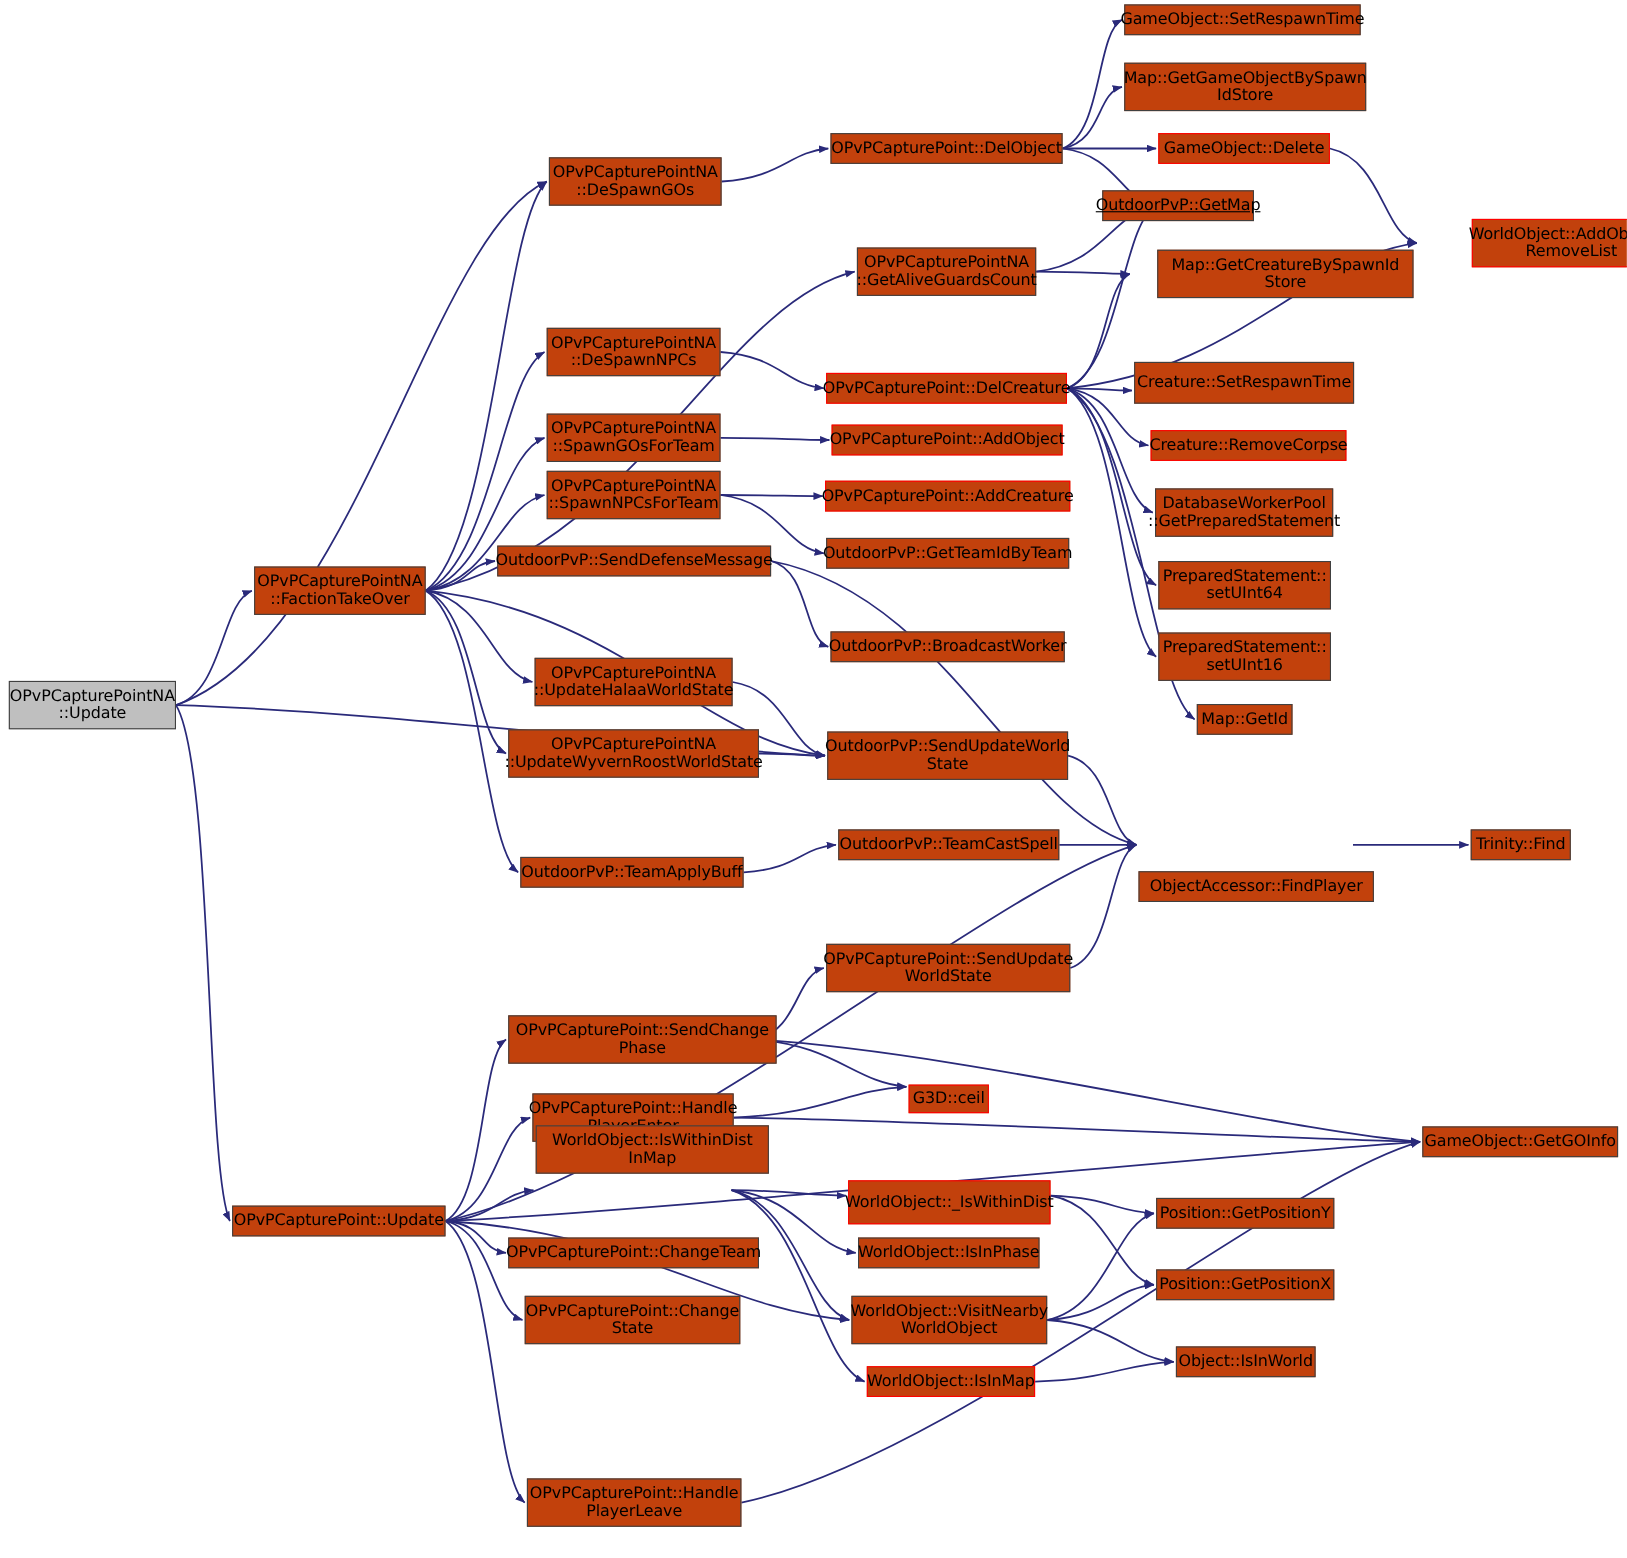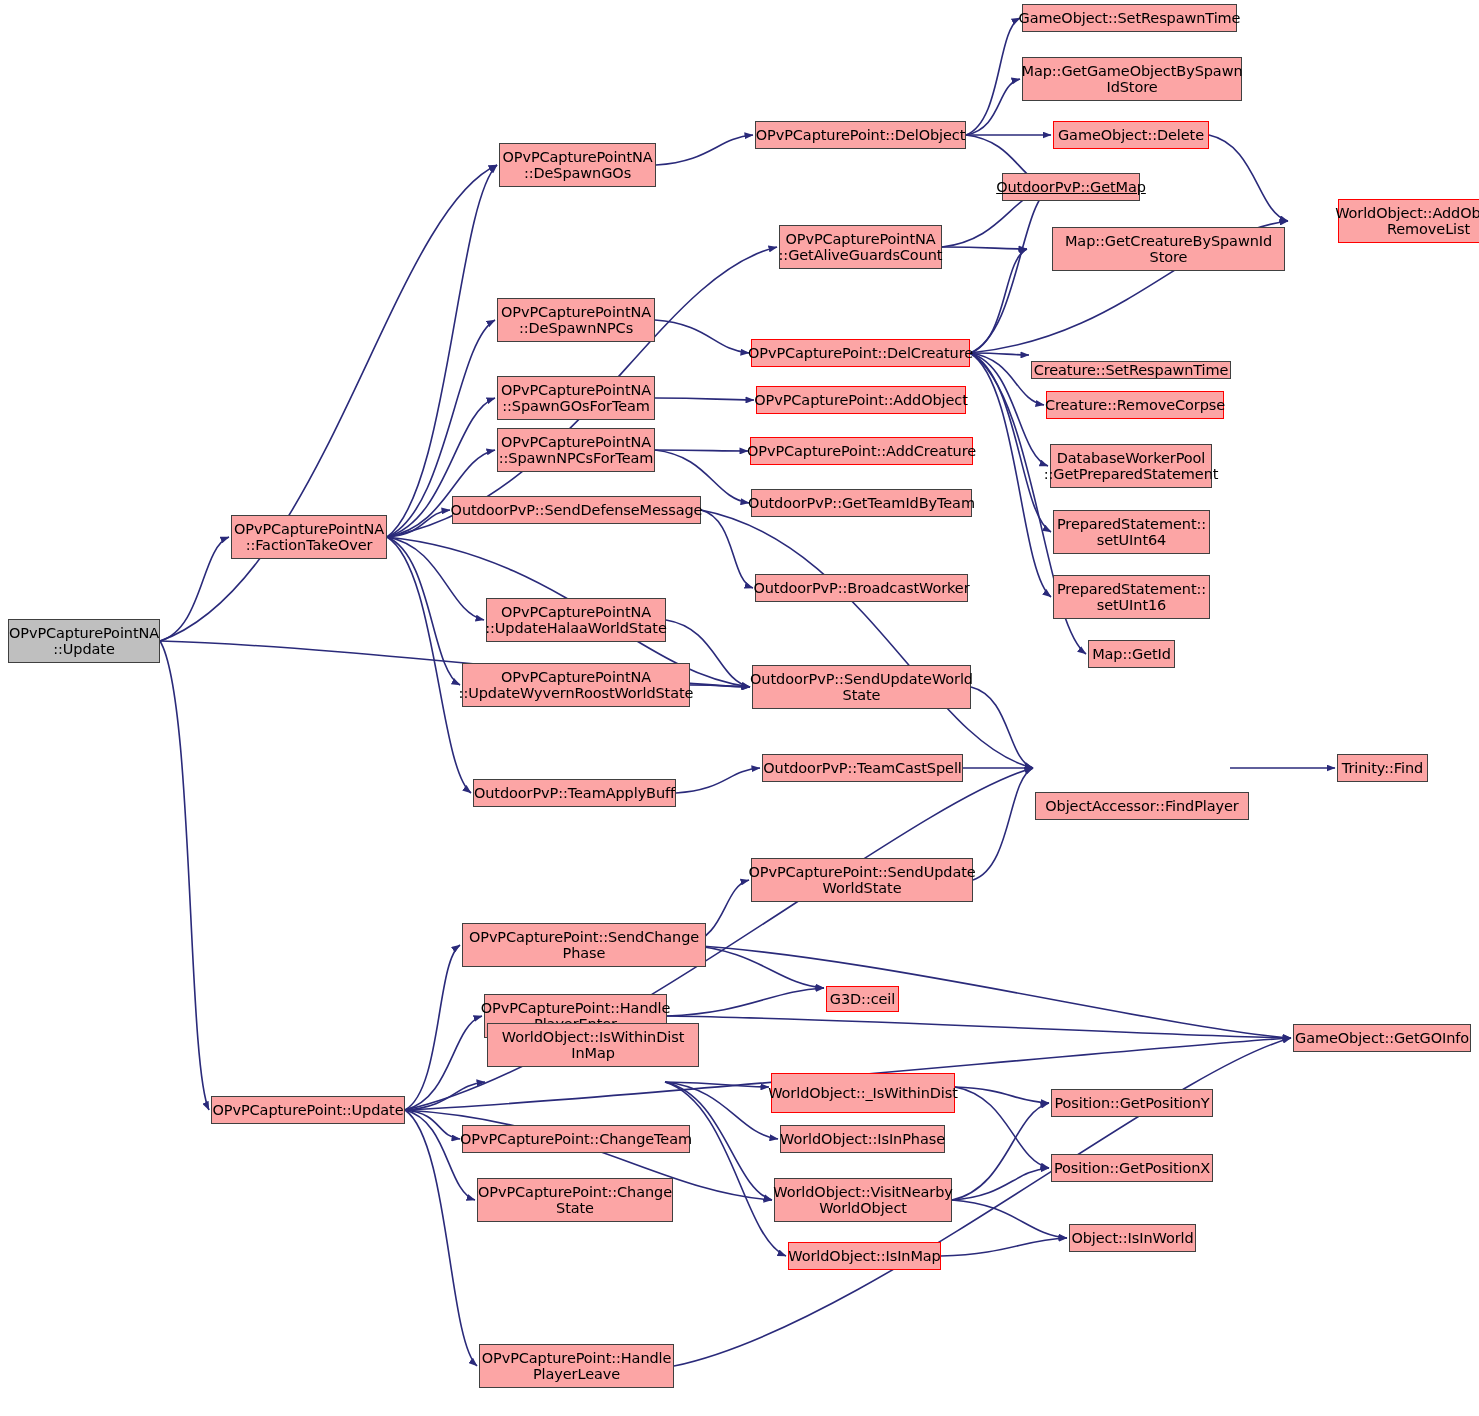--- a/index.html
+++ b/index.html
@@ -9,21 +9,21 @@
     height:1416px;
     background:#ffffff;
     font-family:"DejaVu Sans", sans-serif;
     overflow:hidden;
   }
   svg.edges{position:absolute;left:0;top:0;width:1479px;height:1416px;}
   .node{
     position:absolute;
     box-sizing:border-box;
     border:1px solid #404040;
-    background:#fca5a5;
+    background:#c2410c;
     color:#000000;
     display:flex;
     align-items:center;
     justify-content:center;
     text-align:center;
     line-height:1.12;
     font-size:14.5px;
     letter-spacing:-0.1px;
     padding:1px 3px;
     z-index:3;
@@ -127,21 +127,21 @@
       <div class="node" style="left: 1002px; top: 173px; width: 138px; height: 28px; text-decoration: underline;">OutdoorPvP::GetMap</div>
       <div class="node red" style="left: 1290px; top: 199px; width: 181px; height: 44px; margin-left: 48px;">WorldObject::AddObjectTo
 RemoveList</div>
       <div class="node" style="left: 779px; top: 225px; width: 163px; height: 44px;">OPvPCapturePointNA
 ::GetAliveGuardsCount</div>
       <div class="node" style="left: 1052px; top: 227px; width: 233px; height: 44px;">Map::GetCreatureBySpawnId
 Store</div>
       <div class="node" style="left: 497px; top: 298px; width: 158px; height: 44px;">OPvPCapturePointNA
 ::DeSpawnNPCs</div>
       <div class="node red" style="left: 751px; top: 339px; width: 219px; height: 28px;">OPvPCapturePoint::DelCreature</div>
-      <div class="node" style="left: 1031px; top: 361px; width: 200px; height: 18px;">Creature::SetRespawnTime</div>
+      <div class="node" style="left: 1031px; top: 329px; width: 200px; height: 38px;">Creature::SetRespawnTime</div>
       <div class="node red" style="left: 1046px; top: 391px; width: 178px; height: 28px;">Creature::RemoveCorpse</div>
       <div class="node" style="left: 1050px; top: 444px; width: 162px; height: 44px;">DatabaseWorkerPool
 ::GetPreparedStatement</div>
       <div class="node" style="left: 1053px; top: 510px; width: 157px; height: 44px;">PreparedStatement::
 setUInt64</div>
       <div class="node" style="left: 1053px; top: 575px; width: 157px; height: 44px;">PreparedStatement::
 setUInt16</div>
       <div class="node" style="left: 1088px; top: 640px; width: 87px; height: 28px;">Map::GetId</div>
       <div class="node" style="left: 497px; top: 376px; width: 158px; height: 44px;">OPvPCapturePointNA
 ::SpawnGOsForTeam</div>

